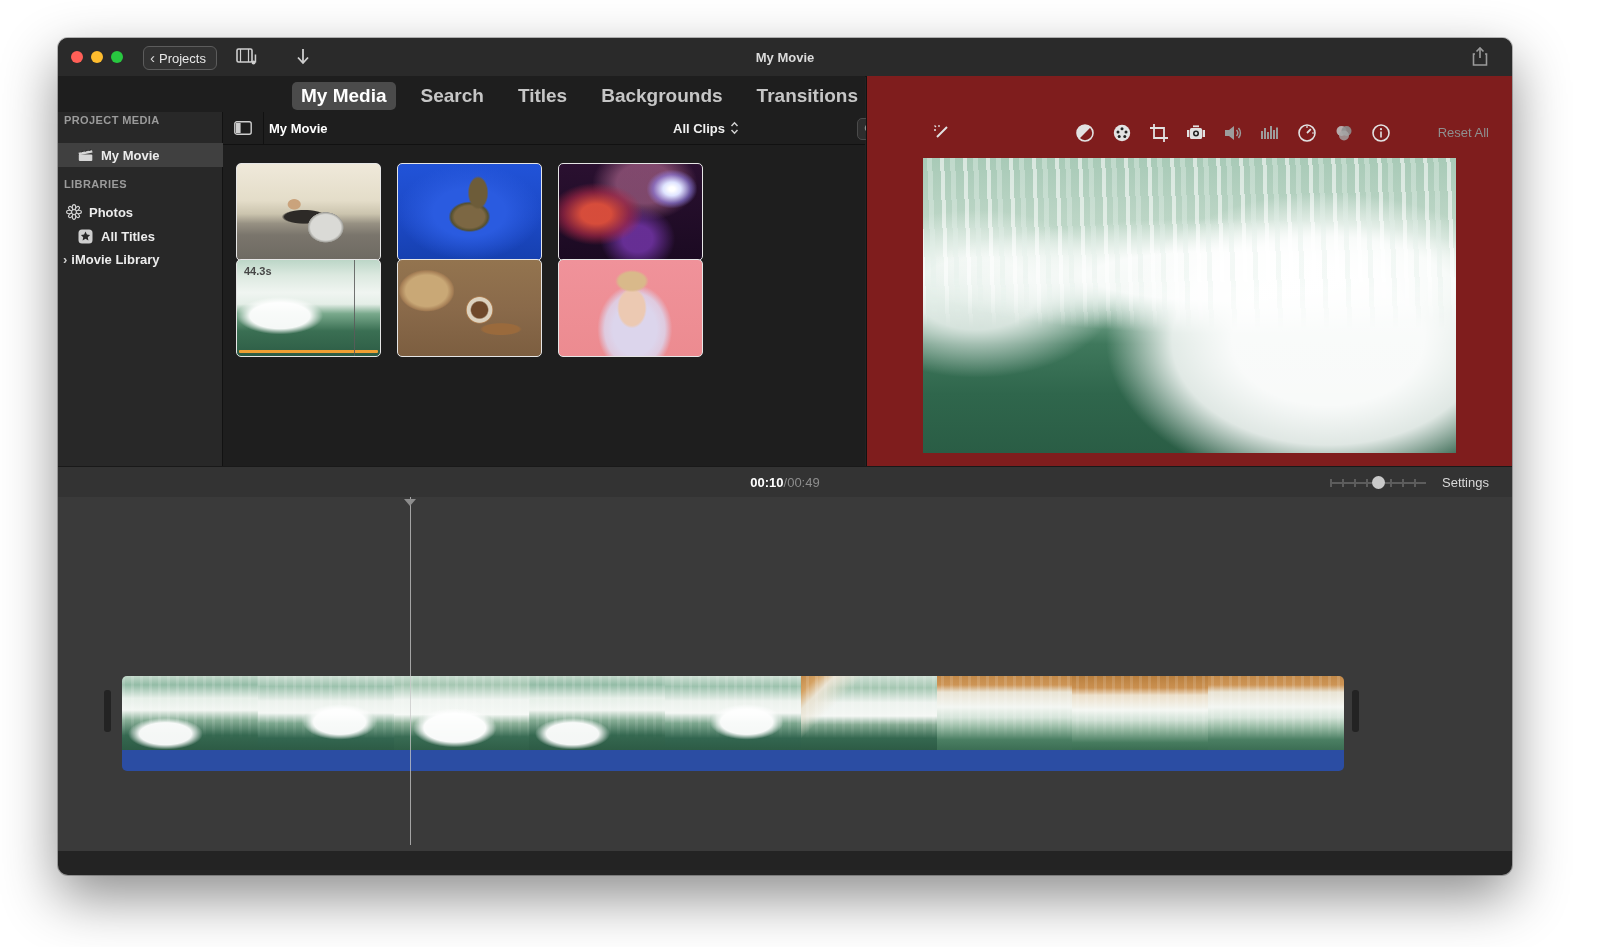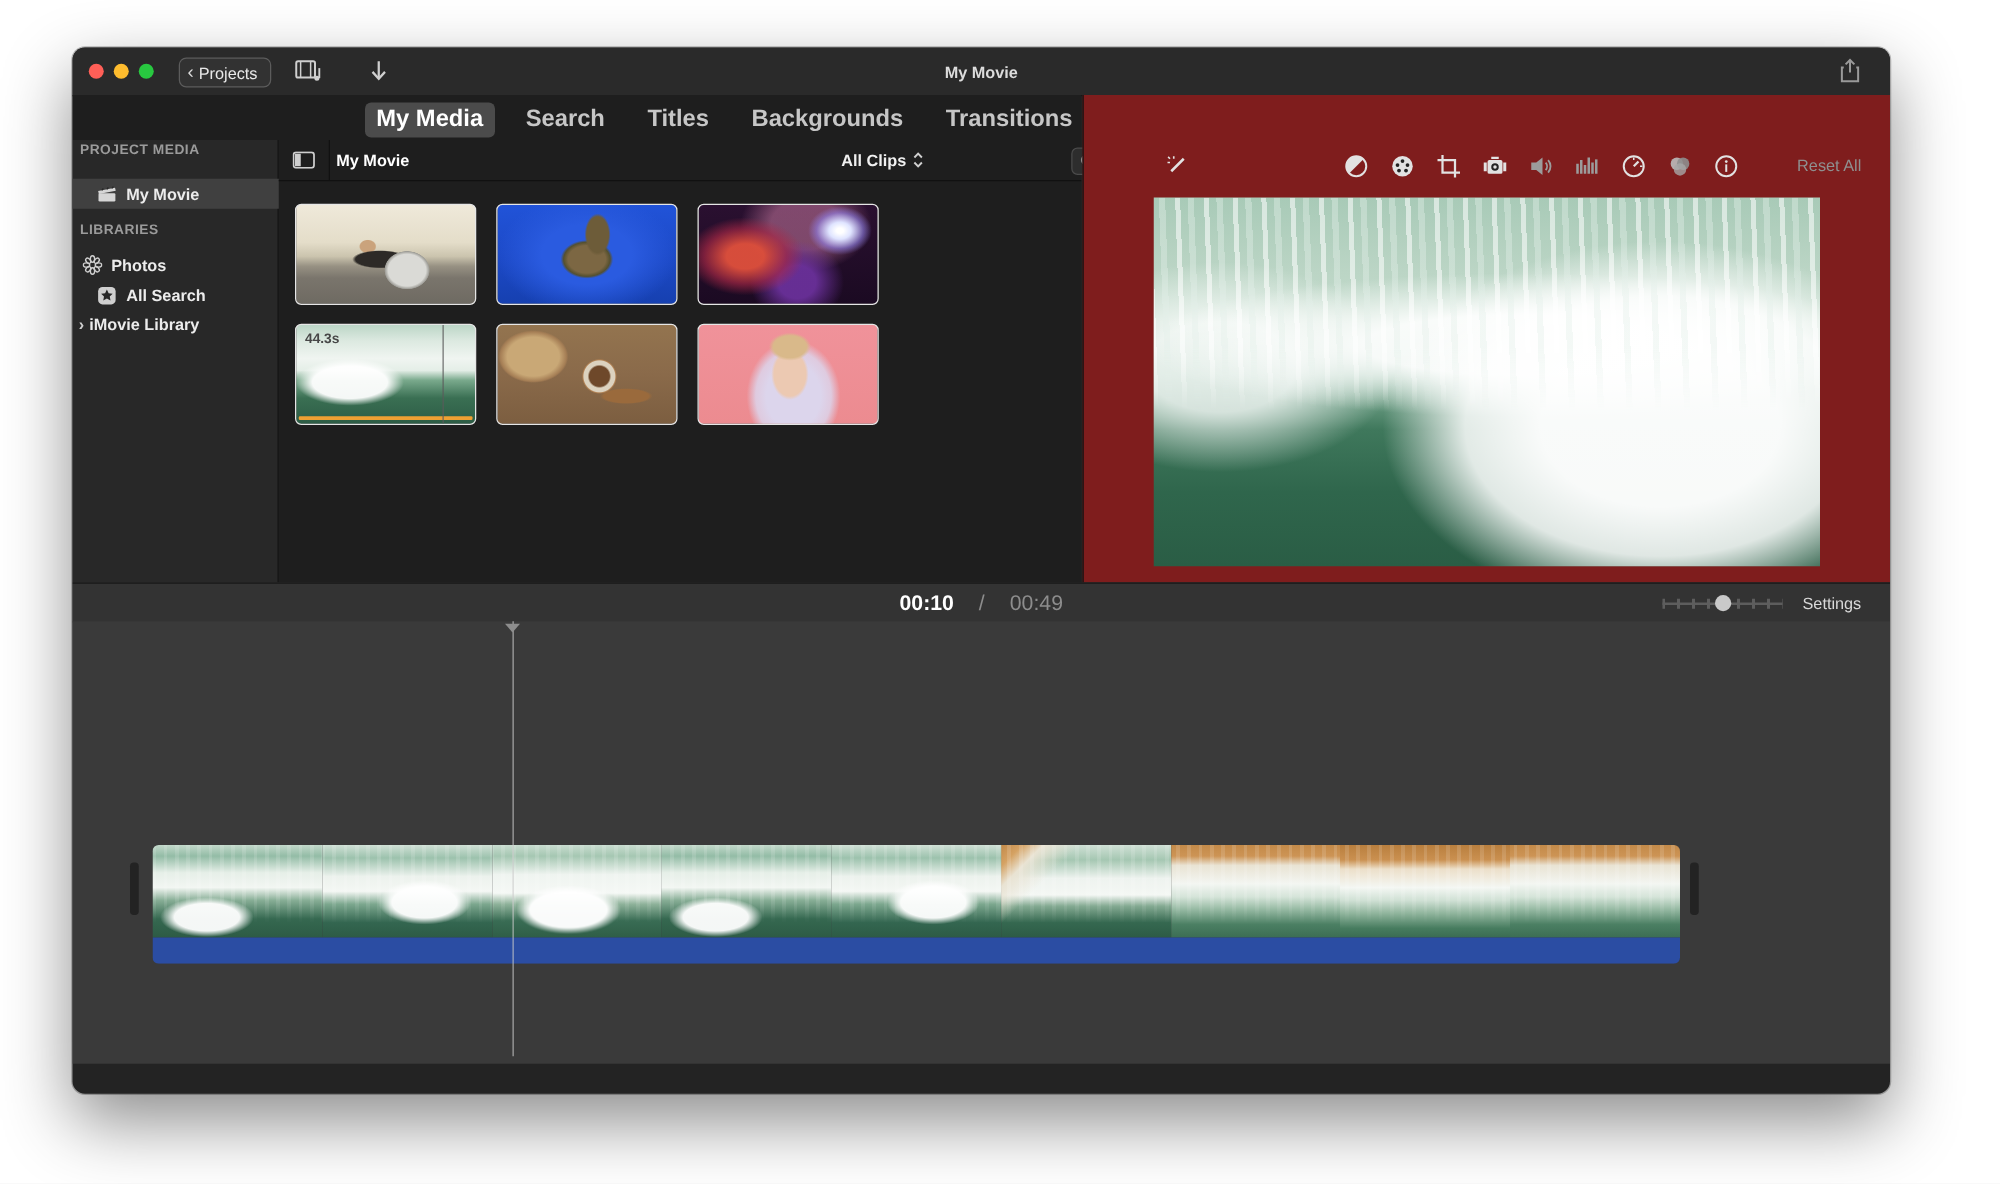--- a/index.html
+++ b/index.html
@@ -34,21 +34,21 @@
   .browser-header{left:0;top:0;width:642px;height:32px;border-bottom:1px solid #111111;}
   .toggle-cell{left:0;top:0;width:40px;height:32px;border-right:1px solid #111111;display:flex;align-items:center;justify-content:center;}
   .browser-title{left:46px;top:0;height:32px;display:flex;align-items:center;color:#ffffff;font-size:13px;font-weight:bold;}
   .allclips{top:0;height:32px;left:450px;display:flex;align-items:center;gap:5px;color:#f0f0f0;font-size:13px;font-weight:bold;}
   .searchbox{left:634px;top:6px;width:138px;height:20px;background:#2d2d2d;border:1px solid #4b4b4b;border-radius:5px;
              display:flex;align-items:center;padding:0 6px;gap:5px;}
   .searchbox input{background:transparent;border:none;outline:none;color:#d8d8d8;font-size:12px;width:100px;font-family:"Liberation Sans",sans-serif;}
   .searchbox input::placeholder{color:#8b8b8b;}
   .gear{left:780px;top:6px;width:22px;height:22px;display:flex;align-items:center;justify-content:center;}
 
-  .thumb{width:145px;height:81px;border-radius:5px;border:1px solid #e6e6e6;box-sizing:border-box;overflow:hidden;}
+  .thumb{width:145px;height:98px;border-radius:5px;border:1px solid #e6e6e6;box-sizing:border-box;overflow:hidden;}
   .t-gym{background:
      radial-gradient(26px 22px at 62% 66%, #dadad6 0 58%, #9d9c96 68%, rgba(0,0,0,0) 70%),
      radial-gradient(34px 11px at 47% 55%, #2d2a27 0 58%, rgba(0,0,0,0) 66%),
      radial-gradient(10px 8px at 40% 42%, #caa37c 0 60%, rgba(0,0,0,0) 70%),
      linear-gradient(180deg,#efe9da 0%,#e4ddc9 38%,#cbc4ae 52%,#979183 62%,#7a756c 74%,#6e6a62 100%);}
   .t-turtle{background:
      radial-gradient(16px 26px at 56% 30%, #6d5c39 0 55%, rgba(0,0,0,0) 65%),
      radial-gradient(30px 22px at 50% 55%, #7c6743 0 50%, #55502f 62%, rgba(0,0,0,0) 70%),
      radial-gradient(90px 60px at 50% 50%, #2a5be0 0 40%, rgba(0,0,0,0) 80%),
      linear-gradient(180deg,#2153d8 0%,#1c49c6 55%,#1640b0 100%);}
@@ -87,21 +87,21 @@
      overflow:hidden;}
   .video::before{content:"";position:absolute;left:0;right:0;top:0;height:58%;
      background:repeating-linear-gradient(88deg, rgba(255,255,255,.55) 0 4px, rgba(255,255,255,0) 4px 10px,
                rgba(228,240,234,.4) 10px 15px, rgba(255,255,255,0) 15px 23px);
      -webkit-mask-image:linear-gradient(180deg,#000 0 70%,transparent 100%);
              mask-image:linear-gradient(180deg,#000 0 70%,transparent 100%);}
   .player-icon{color:#d9d9d9;display:flex;align-items:center;justify-content:center;}
 
   
   .tl-toolbar{left:0;top:428px;width:1454px;height:31px;background:#333333;border-top:1px solid #191919;}
-  .timecode{left:0;right:0;top:0;height:31px;display:flex;align-items:center;justify-content:center;gap:20px;font-size:17px;}
+  .timecode{left:0;right:0;top:0;height:31px;display:flex;align-items:center;justify-content:center;gap:0;font-size:13px;}
   .timecode .cur{color:#ffffff;font-weight:bold;}
   .timecode .sep,.timecode .tot{color:#8d8d8d;}
   .zoom-slider{left:1272px;top:9px;width:96px;height:13px;}
   .zs-track{position:absolute;left:0;right:0;top:6px;height:2px;background:#5d5d5d;}
   .zs-ticks{position:absolute;left:0;right:0;top:3px;height:8px;
             background:repeating-linear-gradient(90deg,#5d5d5d 0 2px,transparent 2px 12px);}
   .zs-thumb{position:absolute;left:42px;top:0;width:13px;height:13px;border-radius:50%;background:#c9c9c9;}
   .settings-label{left:1384px;top:0;height:31px;display:flex;align-items:center;color:#d9d9d9;font-size:13px;}
 
   
@@ -214,21 +214,21 @@
         </span>
         <span>Photos</span>
       </div>
       <div class="abs side-row" style="top:112px;padding-left:19px;">
         <span class="side-icon">
           <svg width="15" height="15" viewBox="0 0 15 15">
             <rect x="0.5" y="0.5" width="14" height="14" rx="3.5" fill="#cfcfcf"></rect>
             <path d="M7.5 2.6 L8.9 5.6 L12.1 6 L9.8 8.2 L10.4 11.4 L7.5 9.8 L4.6 11.4 L5.2 8.2 L2.9 6 L6.1 5.6 Z" fill="#282828"></path>
           </svg>
         </span>
-        <span>All Search</span>
+        <span>All Titles</span>
       </div>
       <div class="abs side-row" style="top:135px;padding-left:5px;gap:4px;">
         <span style="color:#cfcfcf;font-size:13px;">›</span>
         <span>iMovie Library</span>
       </div>
     </div>
 
     <div class="abs browser">
       <div class="abs browser-header">
         <div class="abs toggle-cell">

